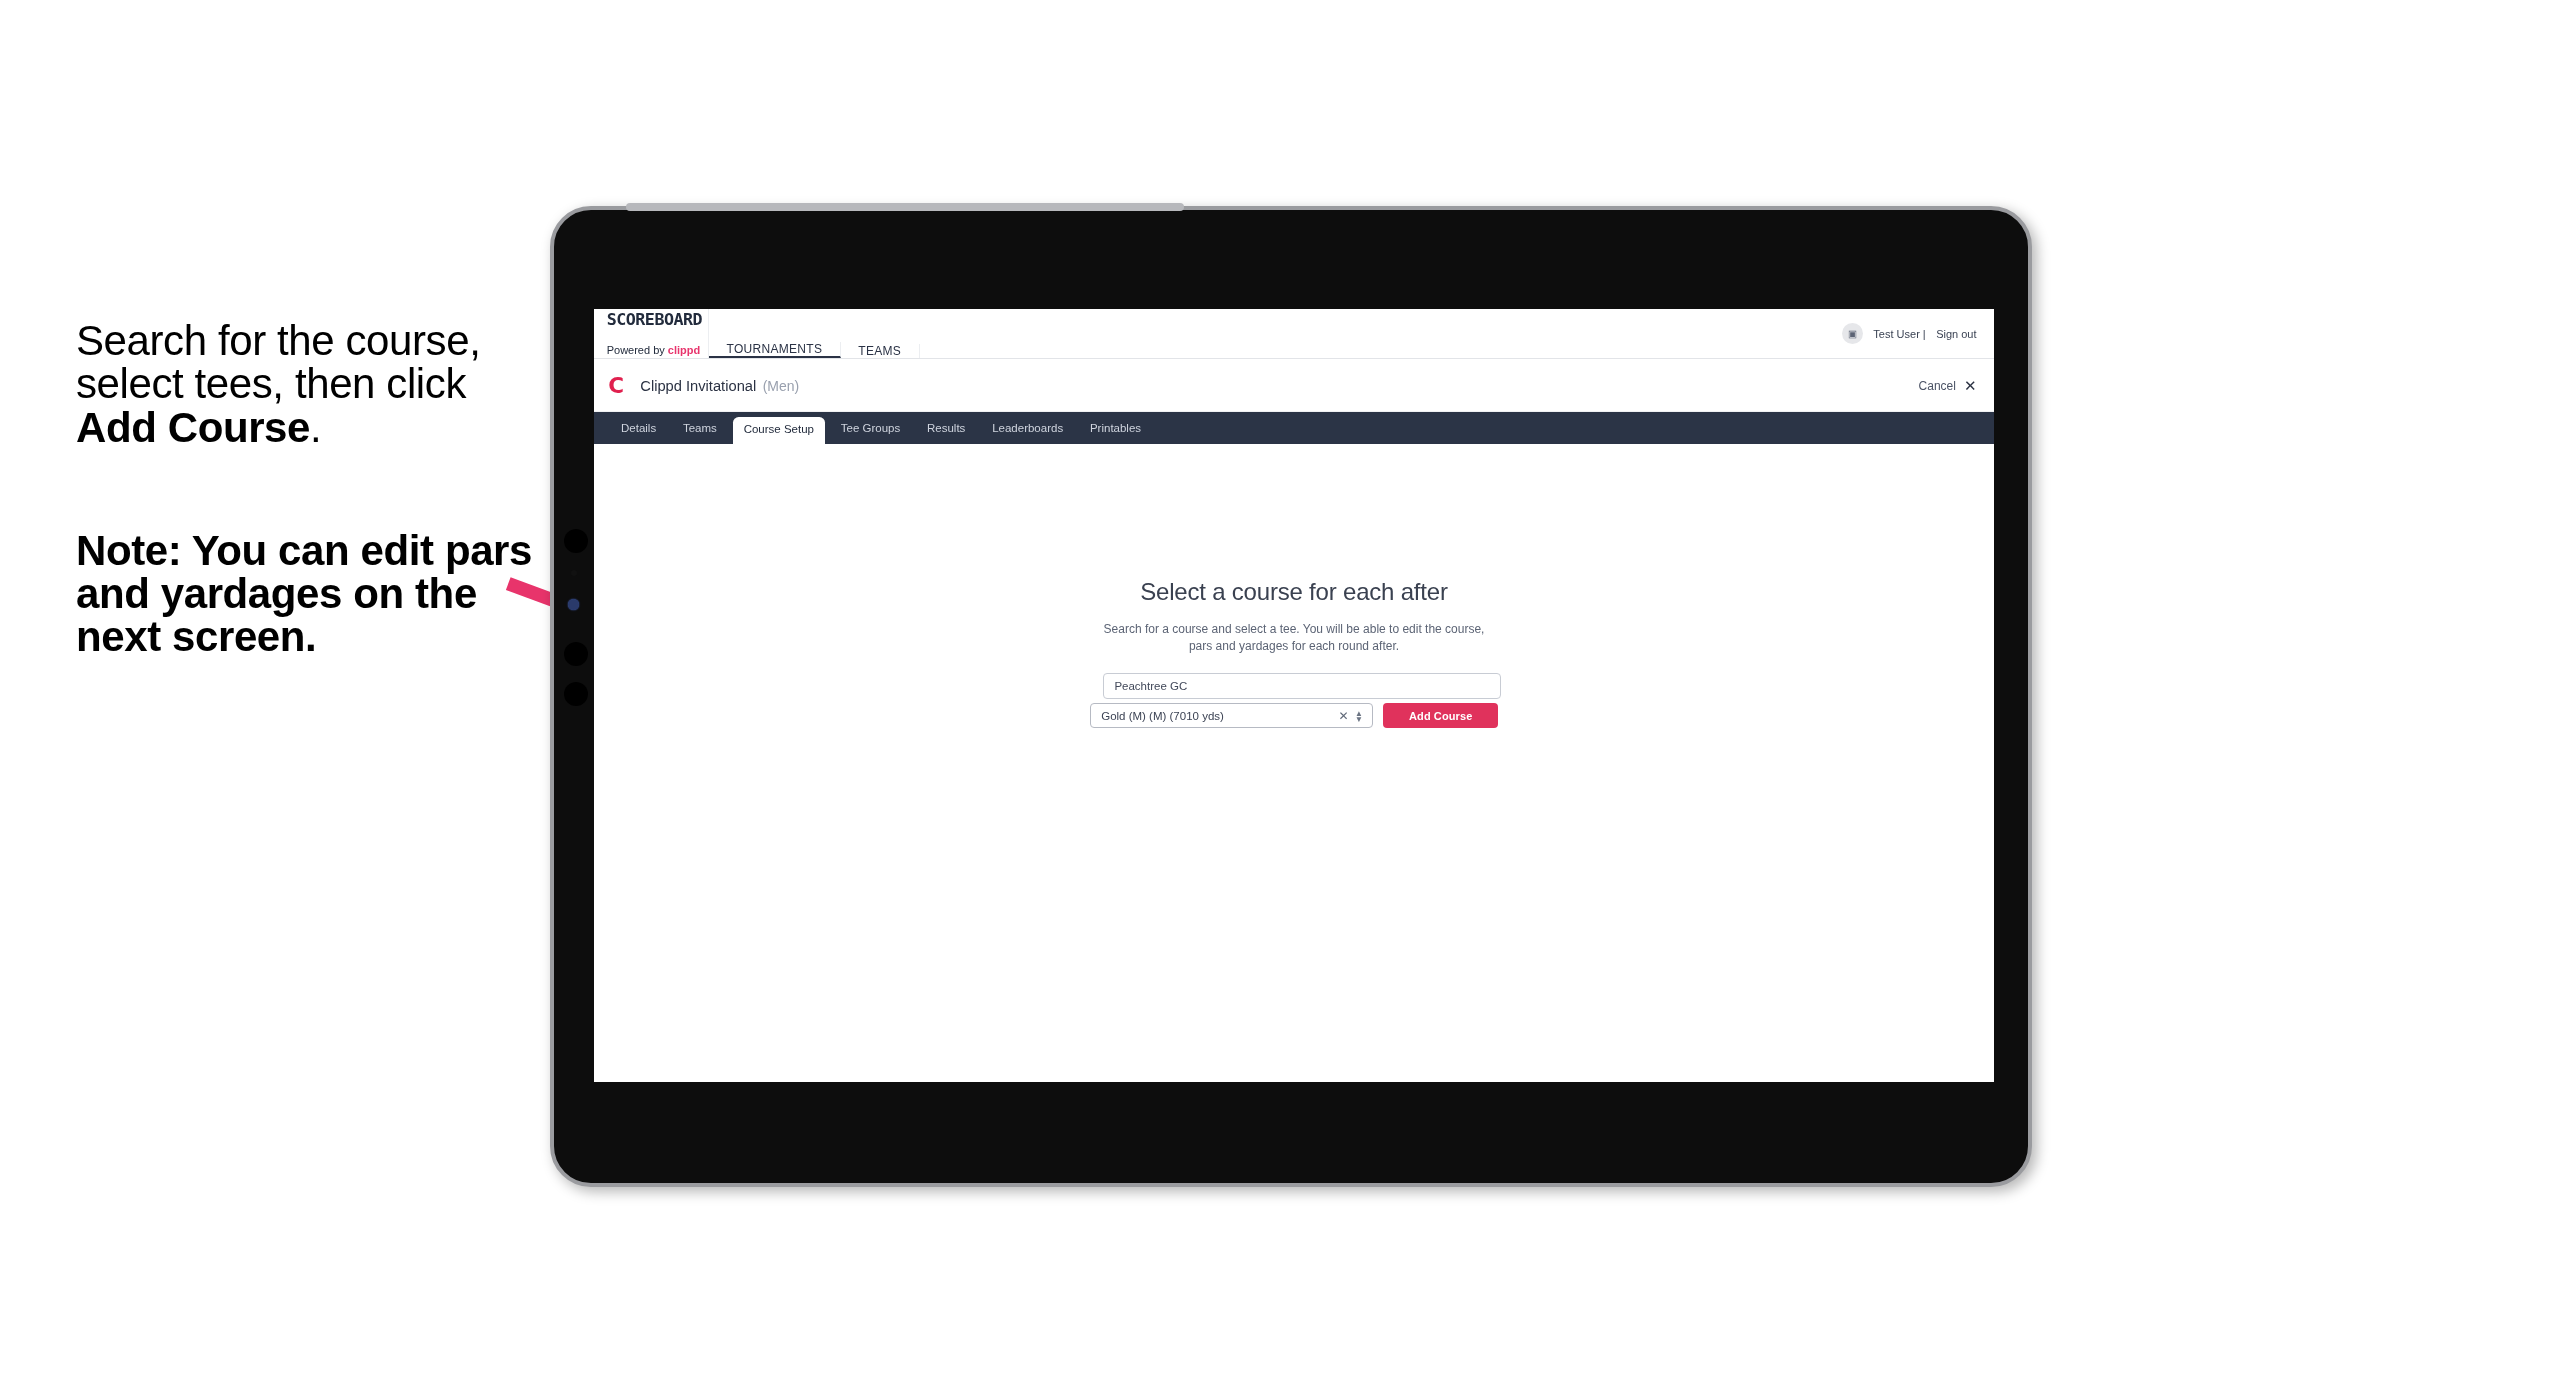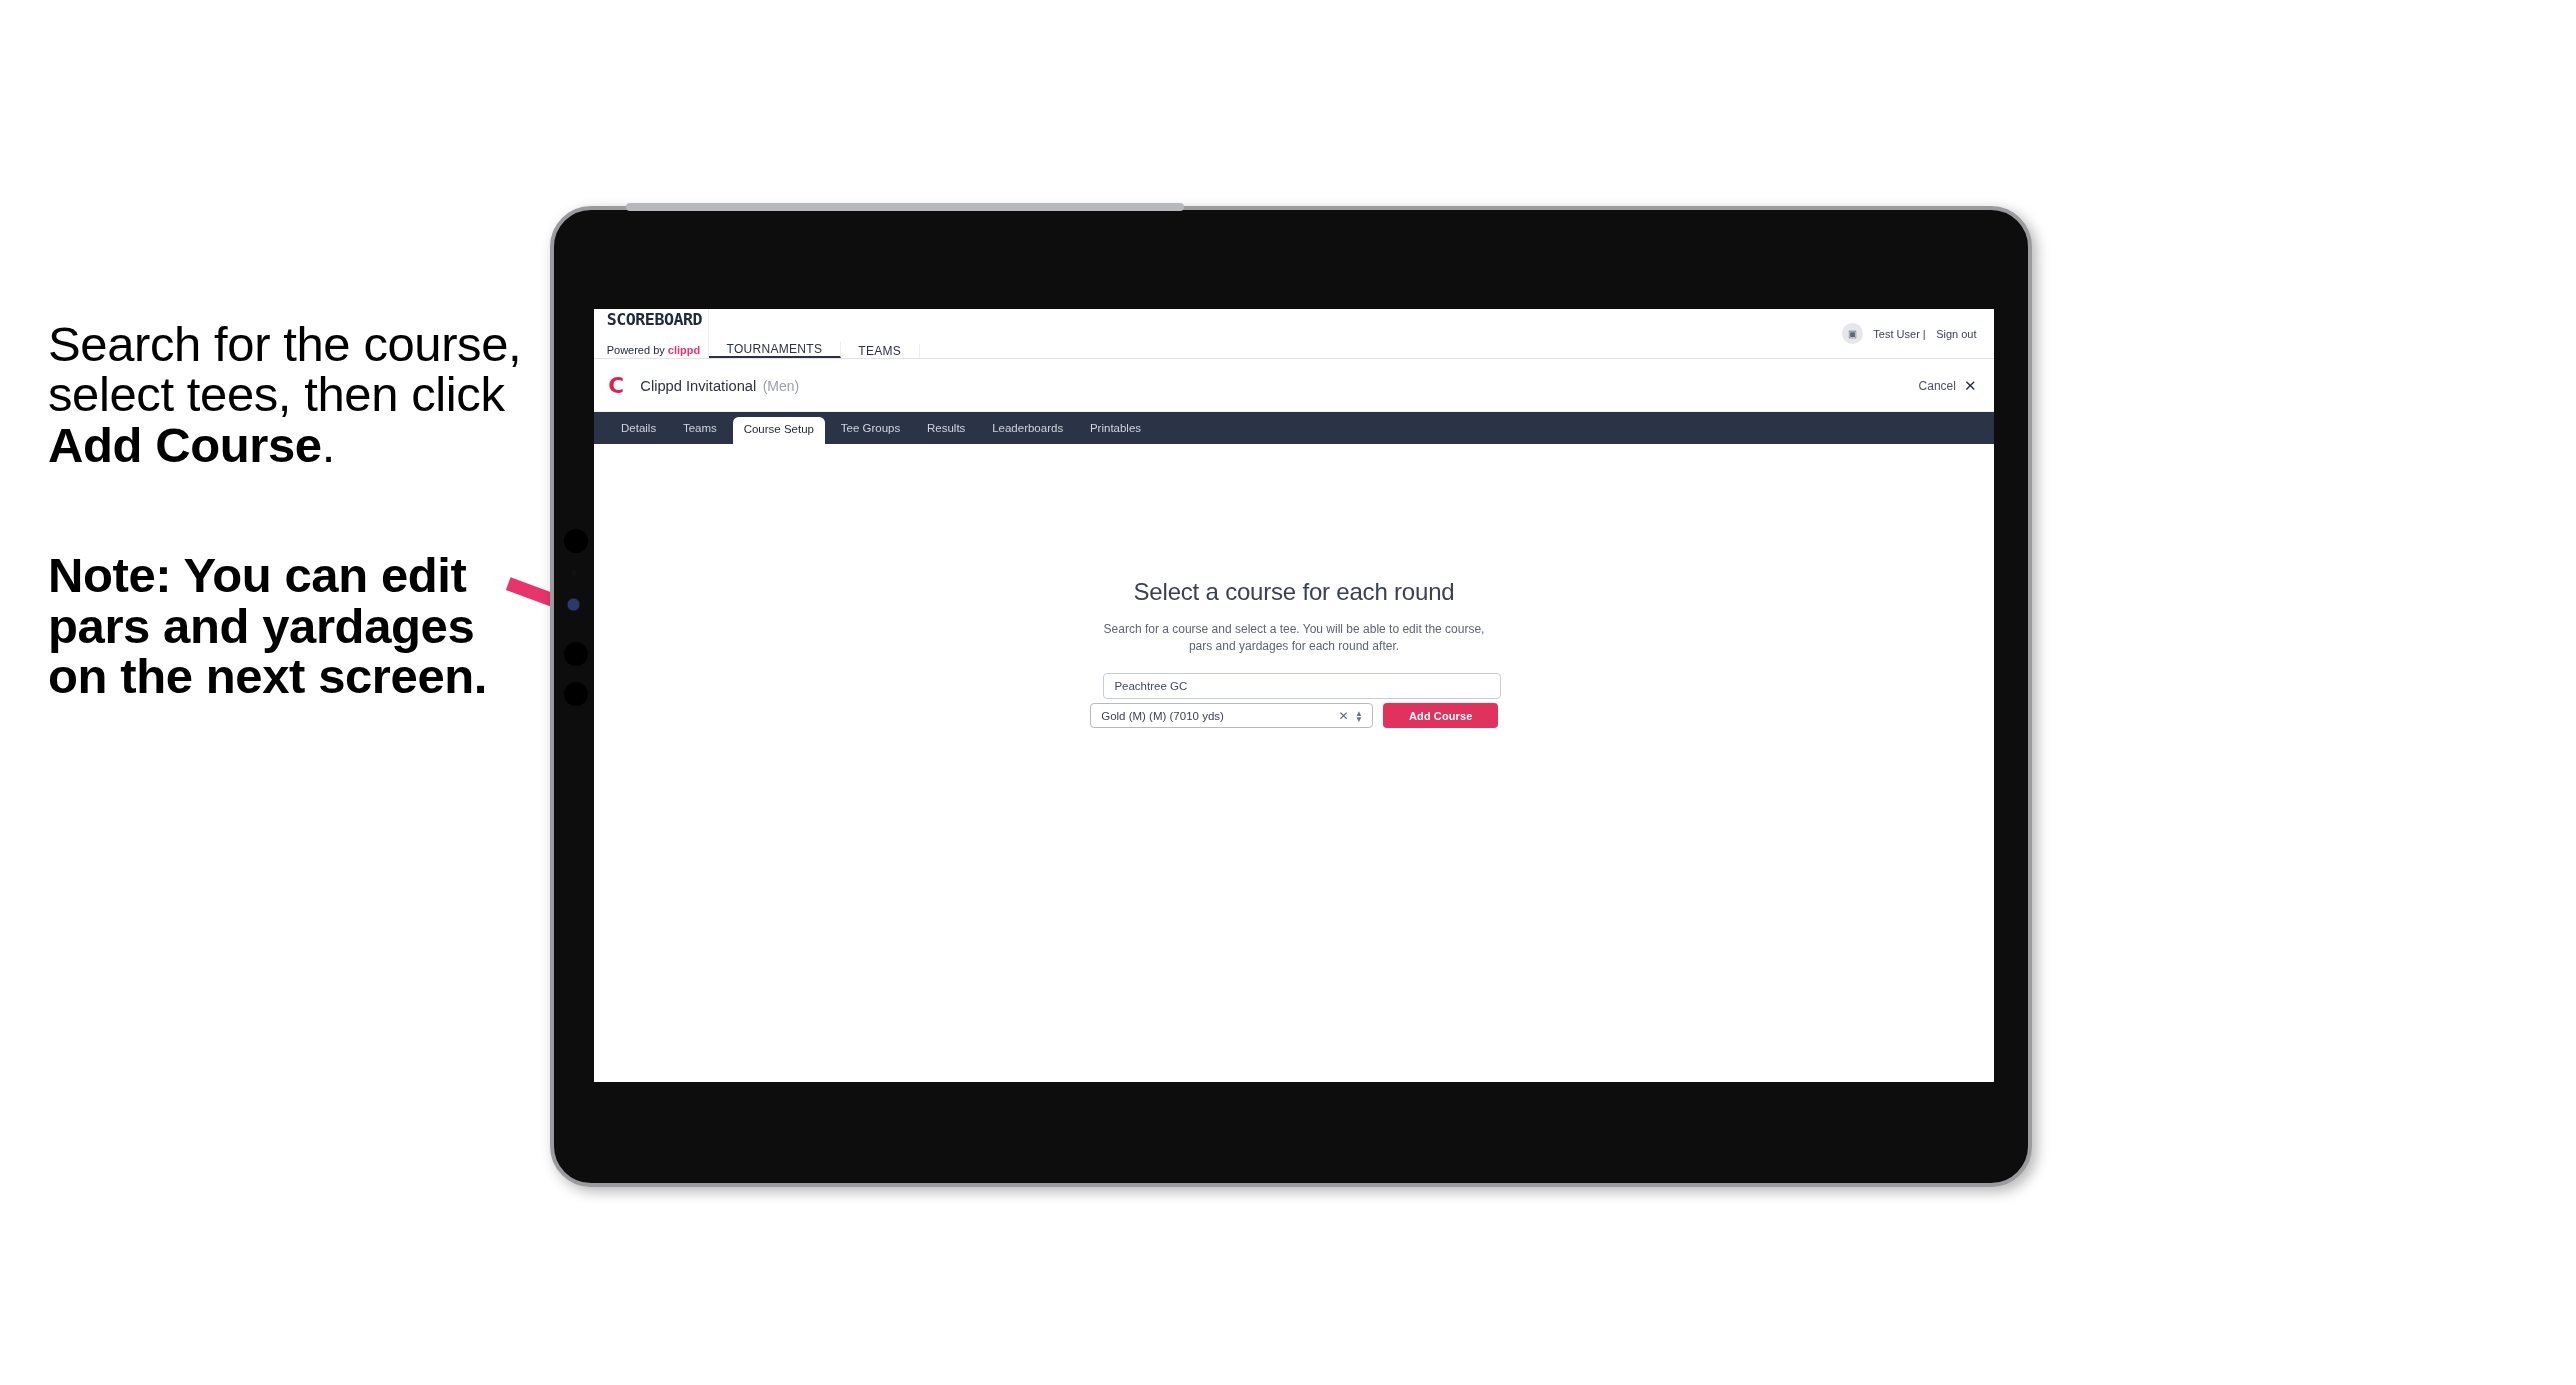--- a/index.html
+++ b/index.html
@@ -11,24 +11,25 @@
   }
   #root { position: relative; width: 2576px; height: 1386px; background: #fff; }
 
   
   .instructions {
     position: absolute;
     left: 48px; top: 319px;
     width: 494px;
   }
   .instr-p {
-    font-size: 49px;
+    font-size: 42px;
     line-height: 1.03;
     color: #000000;
     letter-spacing: -0.4px;
+    margin-left: 28px;
   }
   .instr-p.first { font-weight: 400; }
   .instr-p.first b { font-weight: 700; }
   .instr-p.second { font-weight: 700; margin-top: 80px; }
 
   
   .arrow-svg { position: absolute; left: 478px; top: 550px; width: 621px; height: 263px; }
 
   
   .tablet {
@@ -290,21 +291,21 @@
         <div class="subtab">Details</div>
         <div class="subtab">Teams</div>
         <div class="subtab active">Course Setup</div>
         <div class="subtab">Tee Groups</div>
         <div class="subtab">Results</div>
         <div class="subtab">Leaderboards</div>
         <div class="subtab">Printables</div>
       </div>
 
       <div class="body-area">
-        <div class="panel-title">Select a course for each round</div>
+        <div class="panel-title">Select a course for each after</div>
         <div class="panel-sub">Search for a course and select a tee. You will be able to edit the course, pars and yardages for each round after.</div>
 
         <input class="search-input" type="text" value="Peachtree GC" style="">
 
         <div class="row2">
           <div class="tee-select">
             <span class="tee-value">Gold (M) (M) (7010 yds)</span>
             <span class="tee-icons">
               <span class="tee-clear">✕</span>
               <span class="tee-stepper">

